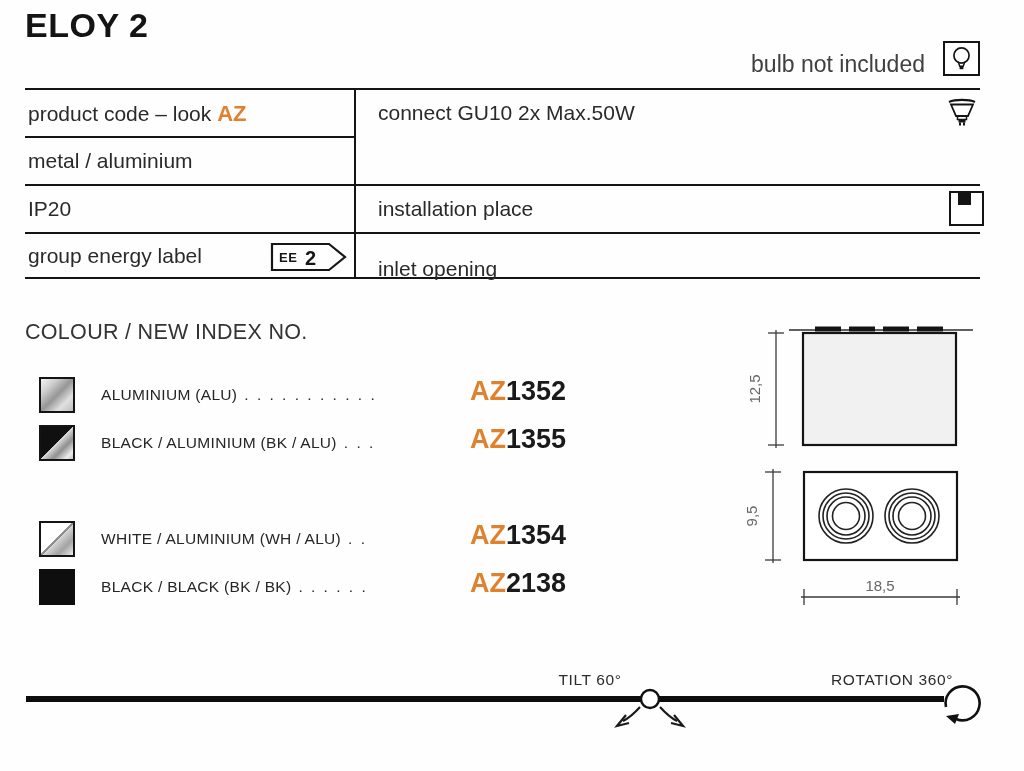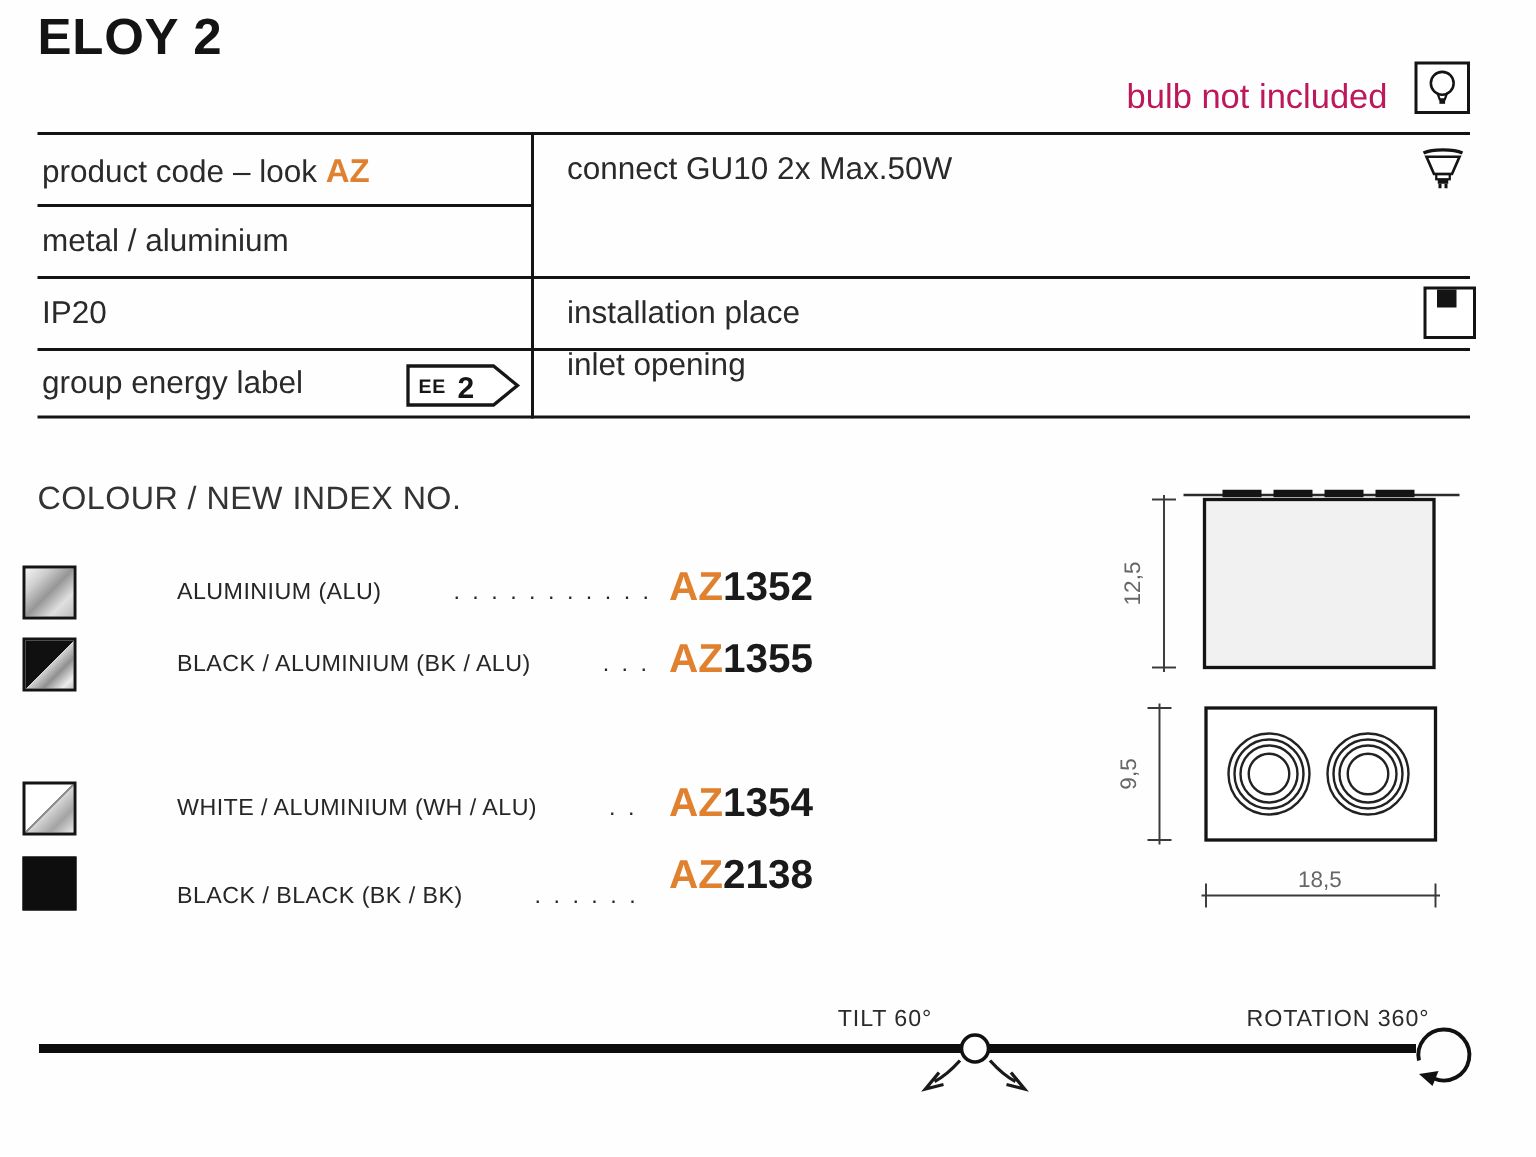--- a/index.html
+++ b/index.html
@@ -1,33 +1,33 @@
 <!DOCTYPE html>
 <html><head>
 <meta charset="utf-8">
 <style>
   html,body { margin:0; padding:0; background:#ffffff; }
   .page {
     position:relative; width:1024px; height:771px; background:#fefefe;
     font-family:"Liberation Sans","DejaVu Sans",sans-serif; color:#1d1d1d; overflow:hidden;
   }
   .title { position:absolute; left:25px; top:6px; font-size:34px; font-weight:700; letter-spacing:.5px; color:#141414; }
-  .bulb-note { position:absolute; left:595px; top:51px; width:330px; text-align:right; font-size:23px; color:#be185d; }
+  .bulb-note { position:absolute; left:595px; top:51px; width:330px; text-align:right; font-size:23px; color:#404040; }
   .bulb-box { position:absolute; left:943px; top:41px; width:33px; height:31px; border:2px solid #141414;
               display:flex; align-items:center; justify-content:center; background:#fff; }
 
   
   .hline { position:absolute; height:2px; background:#141414; }
   .vline { position:absolute; width:2px; background:#141414; }
   .cell { position:absolute; font-size:21px; color:#2a2a2a; white-space:nowrap; }
   .az-accent { font-weight:700; font-size:22px; }
 
   
   .colour-heading { position:absolute; left:25px; top:320px; font-size:21.5px; color:#333; letter-spacing:.3px; }
-  .colour-row { position:absolute; left:15px; width:580px; height:40px; display:flex; align-items:center;gap:41px; }
+  .colour-row { position:absolute; left:39px; width:580px; height:40px; display:flex; align-items:center; }
   .swatch { width:32px; height:32px; border:2px solid #141414; margin-right:26px; flex:none; }
   .sw-alu   { background:linear-gradient(135deg,#f4f4f4 0%,#cfcfcf 25%,#969696 50%,#e0e0e0 75%,#bdbdbd 100%); }
   .sw-bkalu { background:linear-gradient(135deg,#101010 0%,#101010 50%,#d8d8d8 50%,#8f8f8f 68%,#ececec 88%,#c2c2c2 100%); }
   .sw-wh    { background:#ffffff; }
   .sw-whalu { background:linear-gradient(135deg,#ffffff 0%,#ffffff 48%,#8f8f8f 48%,#8f8f8f 52%,#d6d6d6 52%,#a3a3a3 75%,#e9e9e9 100%); }
   .sw-bk    { background:#0e0e0e; border-color:#0e0e0e; }
   .colour-label { font-size:15.5px; color:#262626; letter-spacing:.3px; white-space:nowrap; }
   .colour-dots  { font-size:15.5px; color:#262626; letter-spacing:2px; margin-left:7px; white-space:nowrap; }
   .colour-code  { position:absolute; left:431px; top:1px; font-size:27px; font-weight:700; white-space:nowrap; }
   .code-num { color:#1a1a1a; }
@@ -66,21 +66,21 @@
 
   <div class="cell" style="left:28px; top:101px;">
     <span>product code – look</span>
     <span class="az-accent" style="color:#e0812f;">AZ</span>
   </div>
   <div class="cell" style="left:378px; top:101px;">connect GU10 2x Max.50W</div>
   <div class="cell" style="left:28px; top:149px;">metal / aluminium</div>
   <div class="cell" style="left:28px; top:197px;">IP20</div>
   <div class="cell" style="left:28px; top:244px;">group energy label</div>
   <div class="cell" style="left:378px; top:197px;">installation place</div>
-  <div class="cell" style="left:378px; top:232px;">inlet opening</div>
+  <div class="cell" style="left:378px; top:257px;">inlet opening</div>
 
   <svg style="position:absolute; left:270px; top:242px;" width="80" height="30" viewBox="0 0 80 30">
     <polygon points="2,2 59,2 75,15 59,28 2,28" fill="#ffffff" stroke="#161616" stroke-width="2.2" stroke-linejoin="miter"></polygon>
     <text x="9" y="20" font-size="13" font-weight="700" fill="#161616" letter-spacing="0.5">EE</text>
     <text x="35" y="23" font-size="20" font-weight="600" fill="#161616">2</text>
   </svg>
 
   <svg style="position:absolute; left:946px; top:96px;" width="32" height="32" viewBox="0 0 32 32">
     <path d="M3,6 C9,3.2 23,3.2 29,6" fill="none" stroke="#141414" stroke-width="2.2"></path>
     <path d="M5,8.5 L27,8.5 L22,20 L10,20 Z" fill="none" stroke="#141414" stroke-width="1.8"></path>
@@ -107,21 +107,21 @@
     <span class="colour-label">BLACK / ALUMINIUM (BK / ALU)</span>
     <span class="colour-dots">. . .</span>
     <span class="colour-code"><span style="color:#e0812f;">AZ</span><span class="code-num">1355</span></span>
   </div>
   <div class="colour-row" style="top:519px;">
     <div class="swatch sw-whalu"></div>
     <span class="colour-label">WHITE / ALUMINIUM (WH / ALU)</span>
     <span class="colour-dots">. .</span>
     <span class="colour-code"><span style="color:#e0812f;">AZ</span><span class="code-num">1354</span></span>
   </div>
-  <div class="colour-row" style="top:567px;align-items:flex-end;">
+  <div class="colour-row" style="top:567px;">
     <div class="swatch sw-bk"></div>
     <span class="colour-label">BLACK / BLACK (BK / BK)</span>
     <span class="colour-dots">. . . . . .</span>
     <span class="colour-code"><span style="color:#e0812f;">AZ</span><span class="code-num">2138</span></span>
   </div>
 
   <svg style="position:absolute; left:730px; top:315px;" width="294" height="300" viewBox="0 0 294 300">
 
     <line x1="59" y1="15" x2="243" y2="15" stroke="#2b2b2b" stroke-width="1.6"></line>
     <g>

